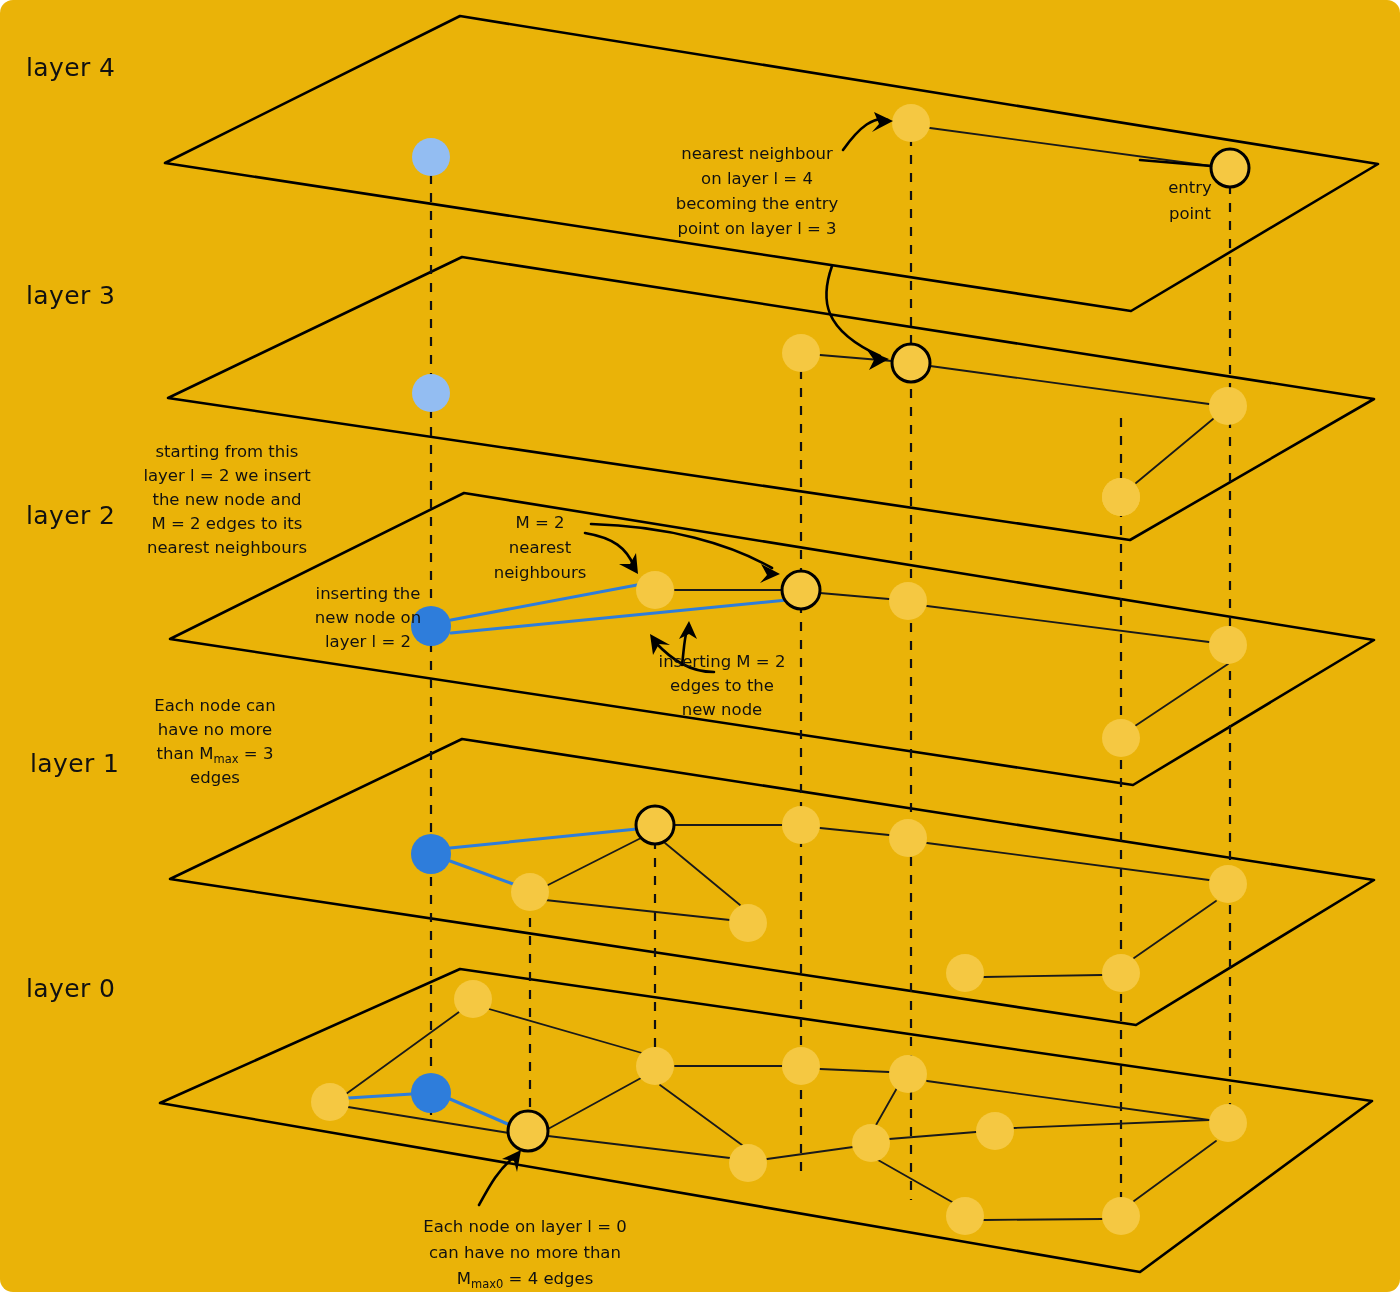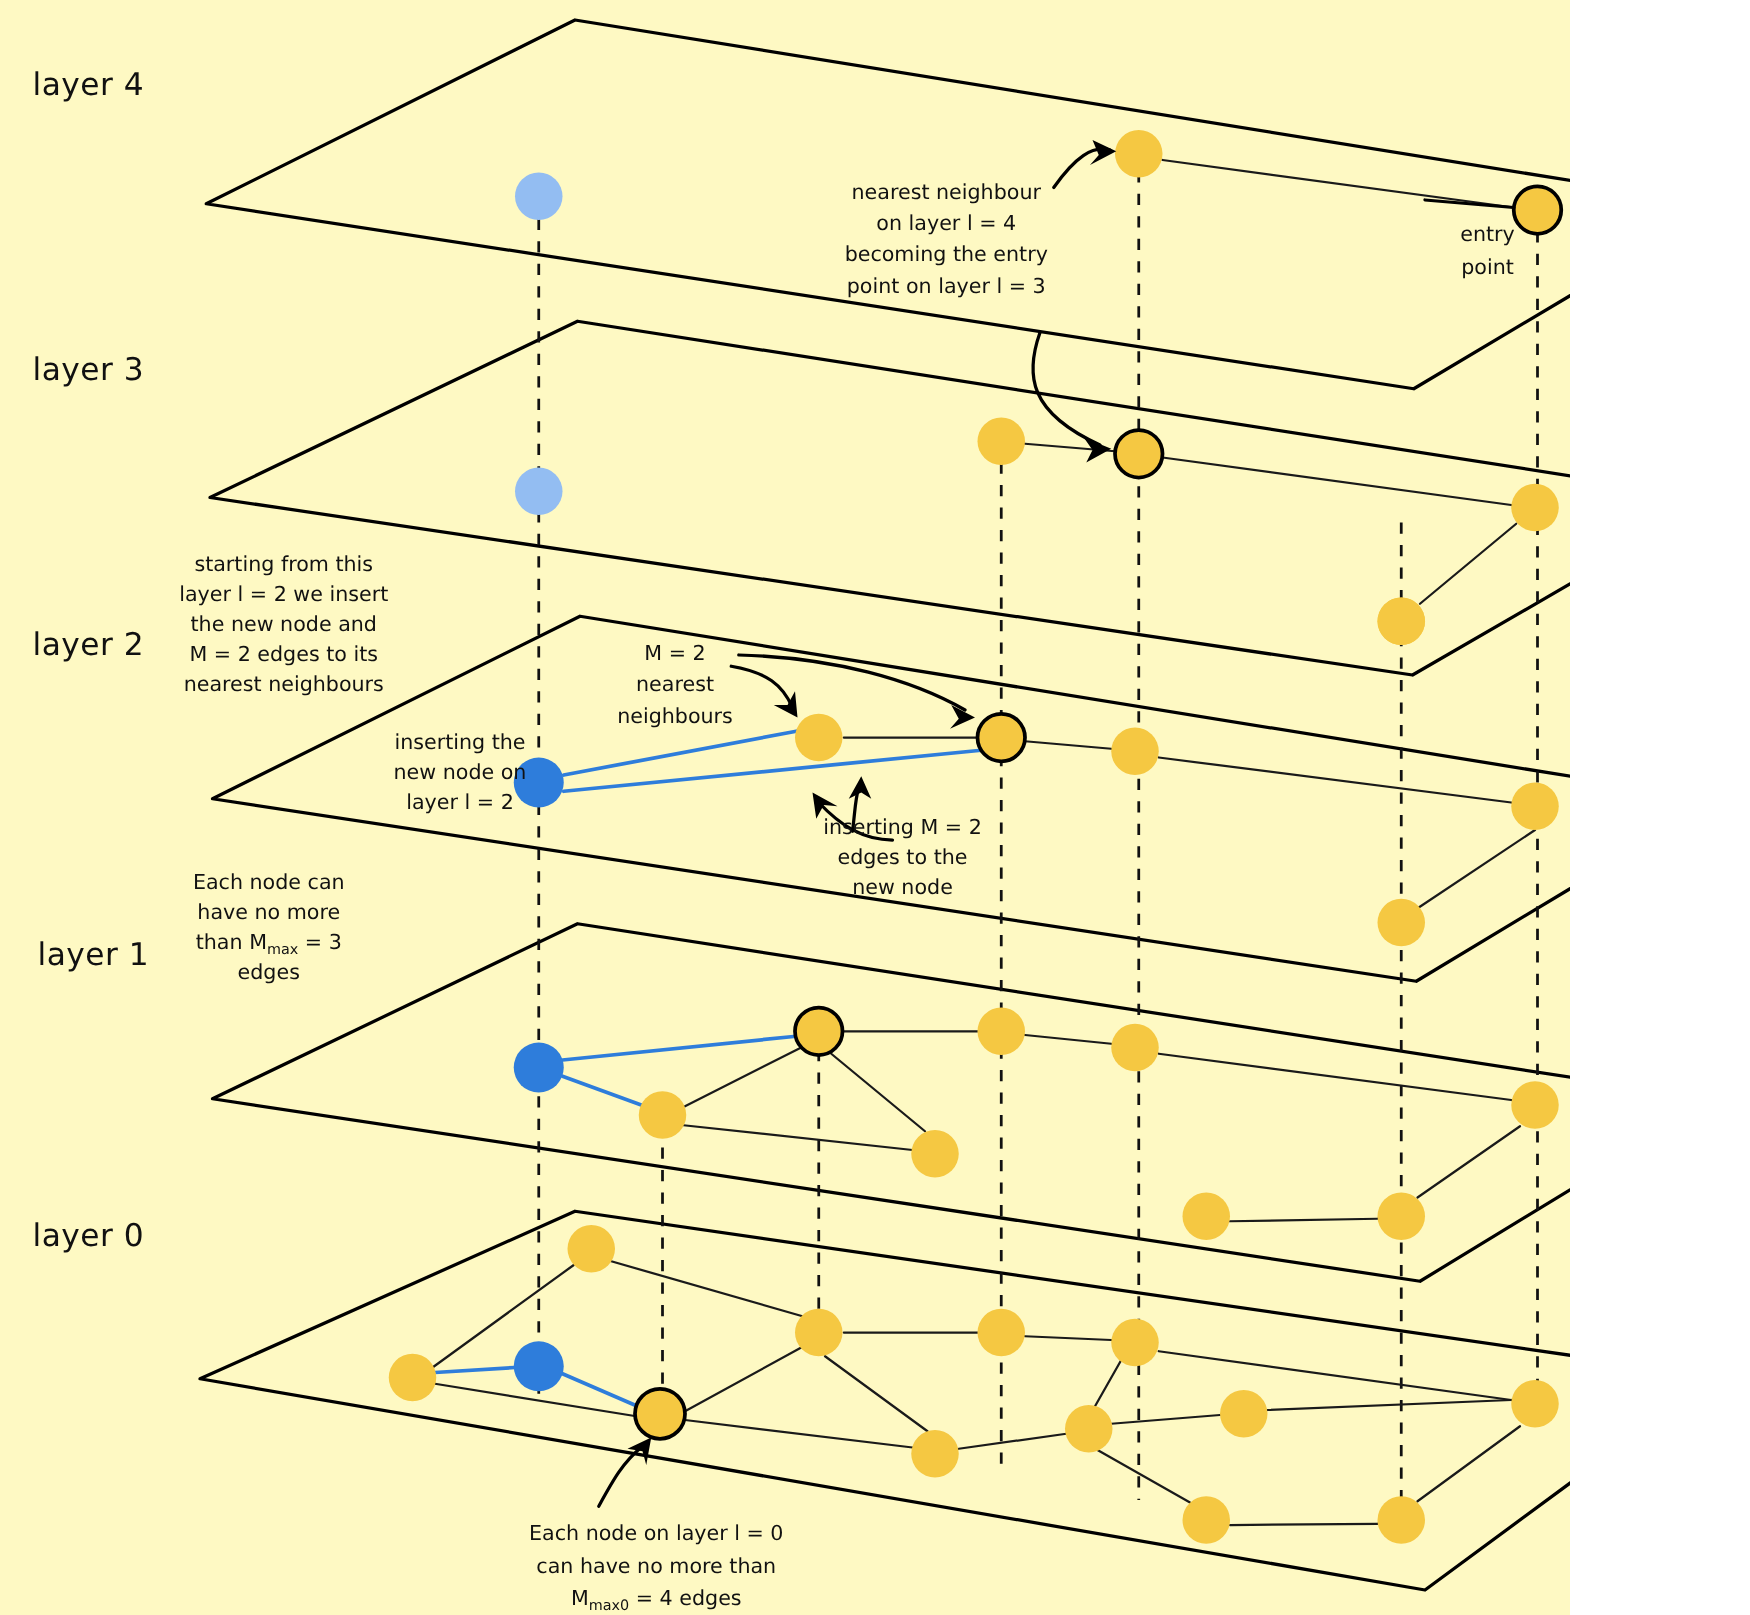--- a/index.html
+++ b/index.html
@@ -6,24 +6,25 @@
   html, body {
     margin: 0;
     padding: 0;
     background: #ffffff;
   }
   body {
     font-family: "DejaVu Sans", sans-serif;
   }
   #stage {
     position: relative;
-    width: 1256px;
+    width: 1400px;
     height: 1292px;
-    background: #fef9c3;
+    background: #eab308;
     overflow: hidden;
+    border-radius: 13px;
   }
   svg#scene {
     position: absolute;
     top: 0;
     left: 0;
     width: 1400px;
     height: 1292px;
     display: block;
   }
   .plane-edge {

